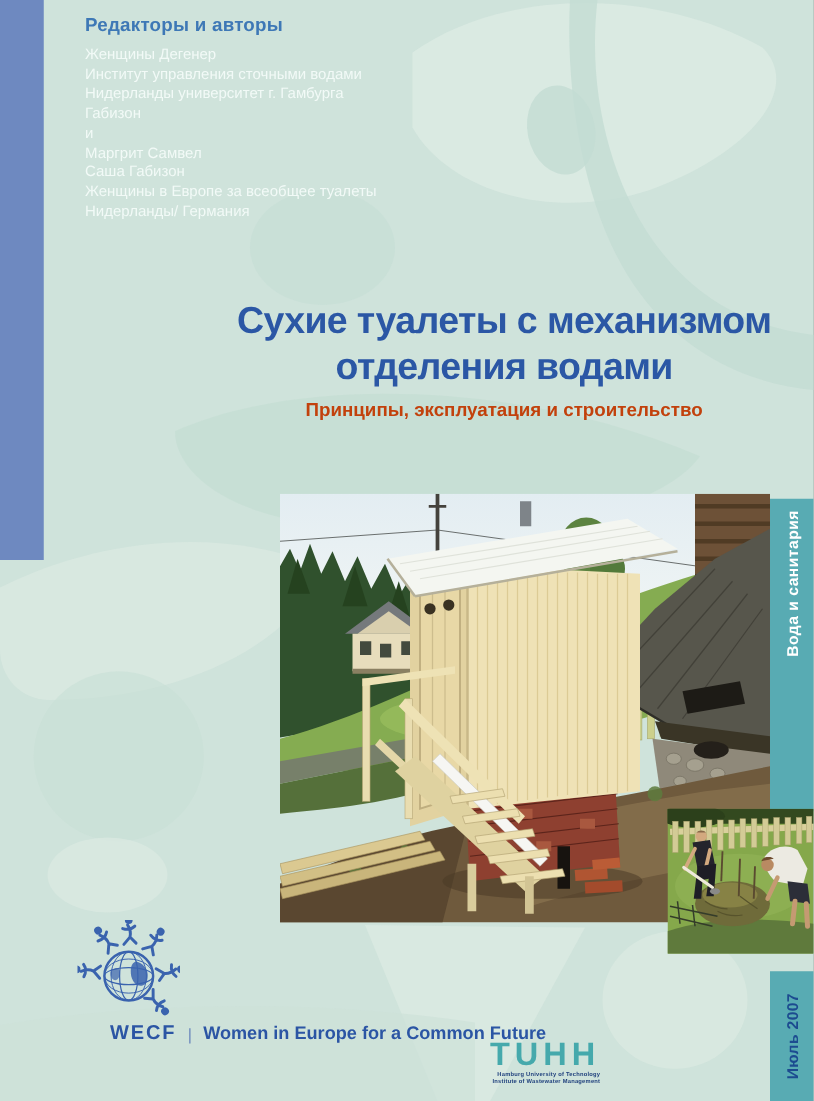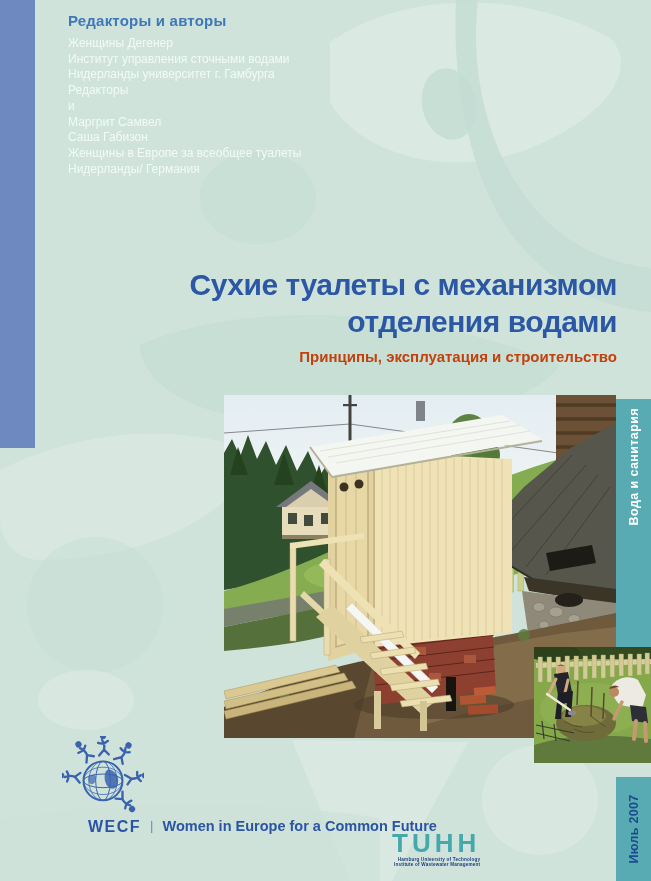--- a/index.html
+++ b/index.html
@@ -11,21 +11,21 @@
   .bg-swirls { position:absolute; inset:0; z-index:0; }
 
   .left-bar { position:absolute; left:0; top:0; width:35px; height:448px;
     background:#6e89c0; z-index:1; }
 
   .author-block { position:absolute; left:68px; top:12px; z-index:2; }
   .author-heading { font-size:15px; font-weight:bold; color:#3e78b6;
     letter-spacing:.2px; margin-bottom:7px; }
   .author-line { font-size:12px; color:#f2faf7; line-height:15.7px; }
 
-  .title-block { position:absolute; right:34px; top:238px; text-align:right; z-index:2;margin-top:28px; }
+  .title-block { position:absolute; right:34px; top:238px; text-align:center; z-index:2; }
   .title-line { font-size:30px; font-weight:bold; color:#2b57a5;
     line-height:37px; letter-spacing:-0.5px; white-space:nowrap; }
   .subtitle { margin-top:8px; font-size:15px; font-weight:bold; color:#c2410c; white-space:nowrap; }
 
   .strip-top { position:absolute; left:616px; top:399px; width:35px; height:250px;
     background:#58abb3; z-index:1; }
   .strip-bottom { position:absolute; left:616px; top:777px; width:35px; height:104px;
     background:#58abb3; z-index:1; }
   .vtext { writing-mode:vertical-rl; white-space:nowrap; }
   .strip-top .vtext { position:absolute; top:9px; left:50%;
@@ -34,21 +34,21 @@
   .strip-bottom .vtext { position:absolute; top:50%; left:50%;
     transform:translate(-50%,-50%) rotate(180deg);
     font-size:12.5px; font-weight:bold; color:#1c4b90; letter-spacing:.3px; }
 
   .photo-main { position:absolute; left:224px; top:395px; width:392px; height:343px; z-index:2; }
   .photo-small { position:absolute; left:534px; top:647px; width:117px; height:116px; z-index:3; }
   .photo-main svg, .photo-small svg, .wecf-logo svg { display:block; width:100%; height:100%; }
 
   .wecf-logo { position:absolute; left:62px; top:736px; width:82px; height:78px; z-index:2; }
   .wecf-line { position:absolute; left:88px; top:818px; display:flex;
-    align-items:flex-start; color:#2b55a4; z-index:2; }
+    align-items:center; color:#2b55a4; z-index:2; }
   .wecf-acronym { font-size:16px; font-weight:bold; letter-spacing:1.5px; }
   .wecf-sep { margin:0 9px; font-size:13px; color:#6c88bd; }
   .wecf-tagline { font-size:14.5px; font-weight:bold; }
 
   .tuhh { position:absolute; left:392px; top:831px; z-index:2;text-align:right; }
   .tuhh-acronym { font-size:26px; font-weight:bold; color:#45a9ac;
     letter-spacing:4px; line-height:24px; }
   .tuhh-sub { margin-top:2px; font-size:4.6px; font-weight:bold; color:#20417d;
     line-height:5.4px; letter-spacing:.2px; }
 </style>
@@ -71,21 +71,21 @@
     <path d="M0,820 C120,800 260,800 380,818 L380,881 L0,881 Z" fill="#cde1d9" opacity="0.7"></path>
   </svg>
 
   <div class="left-bar"></div>
 
   <div class="author-block">
     <div class="author-heading">Редакторы и авторы</div>
     <div class="author-line">Женщины Дегенер</div>
     <div class="author-line">Институт управления сточными водами</div>
     <div class="author-line">Нидерланды университет г. Гамбурга</div>
-    <div class="author-line">Редакторы</div>
+    <div class="author-line">Габизон</div>
     <div class="author-line">и</div>
     <div class="author-line">Маргрит Самвел</div>
     <div class="author-line">Саша Габизон</div>
     <div class="author-line">Женщины в Европе за всеобщее туалеты</div>
     <div class="author-line">Нидерланды/ Германия</div>
   </div>
 
   <div class="title-block">
     <div class="title-line">Сухие туалеты с механизмом</div>
     <div class="title-line">отделения водами</div>

